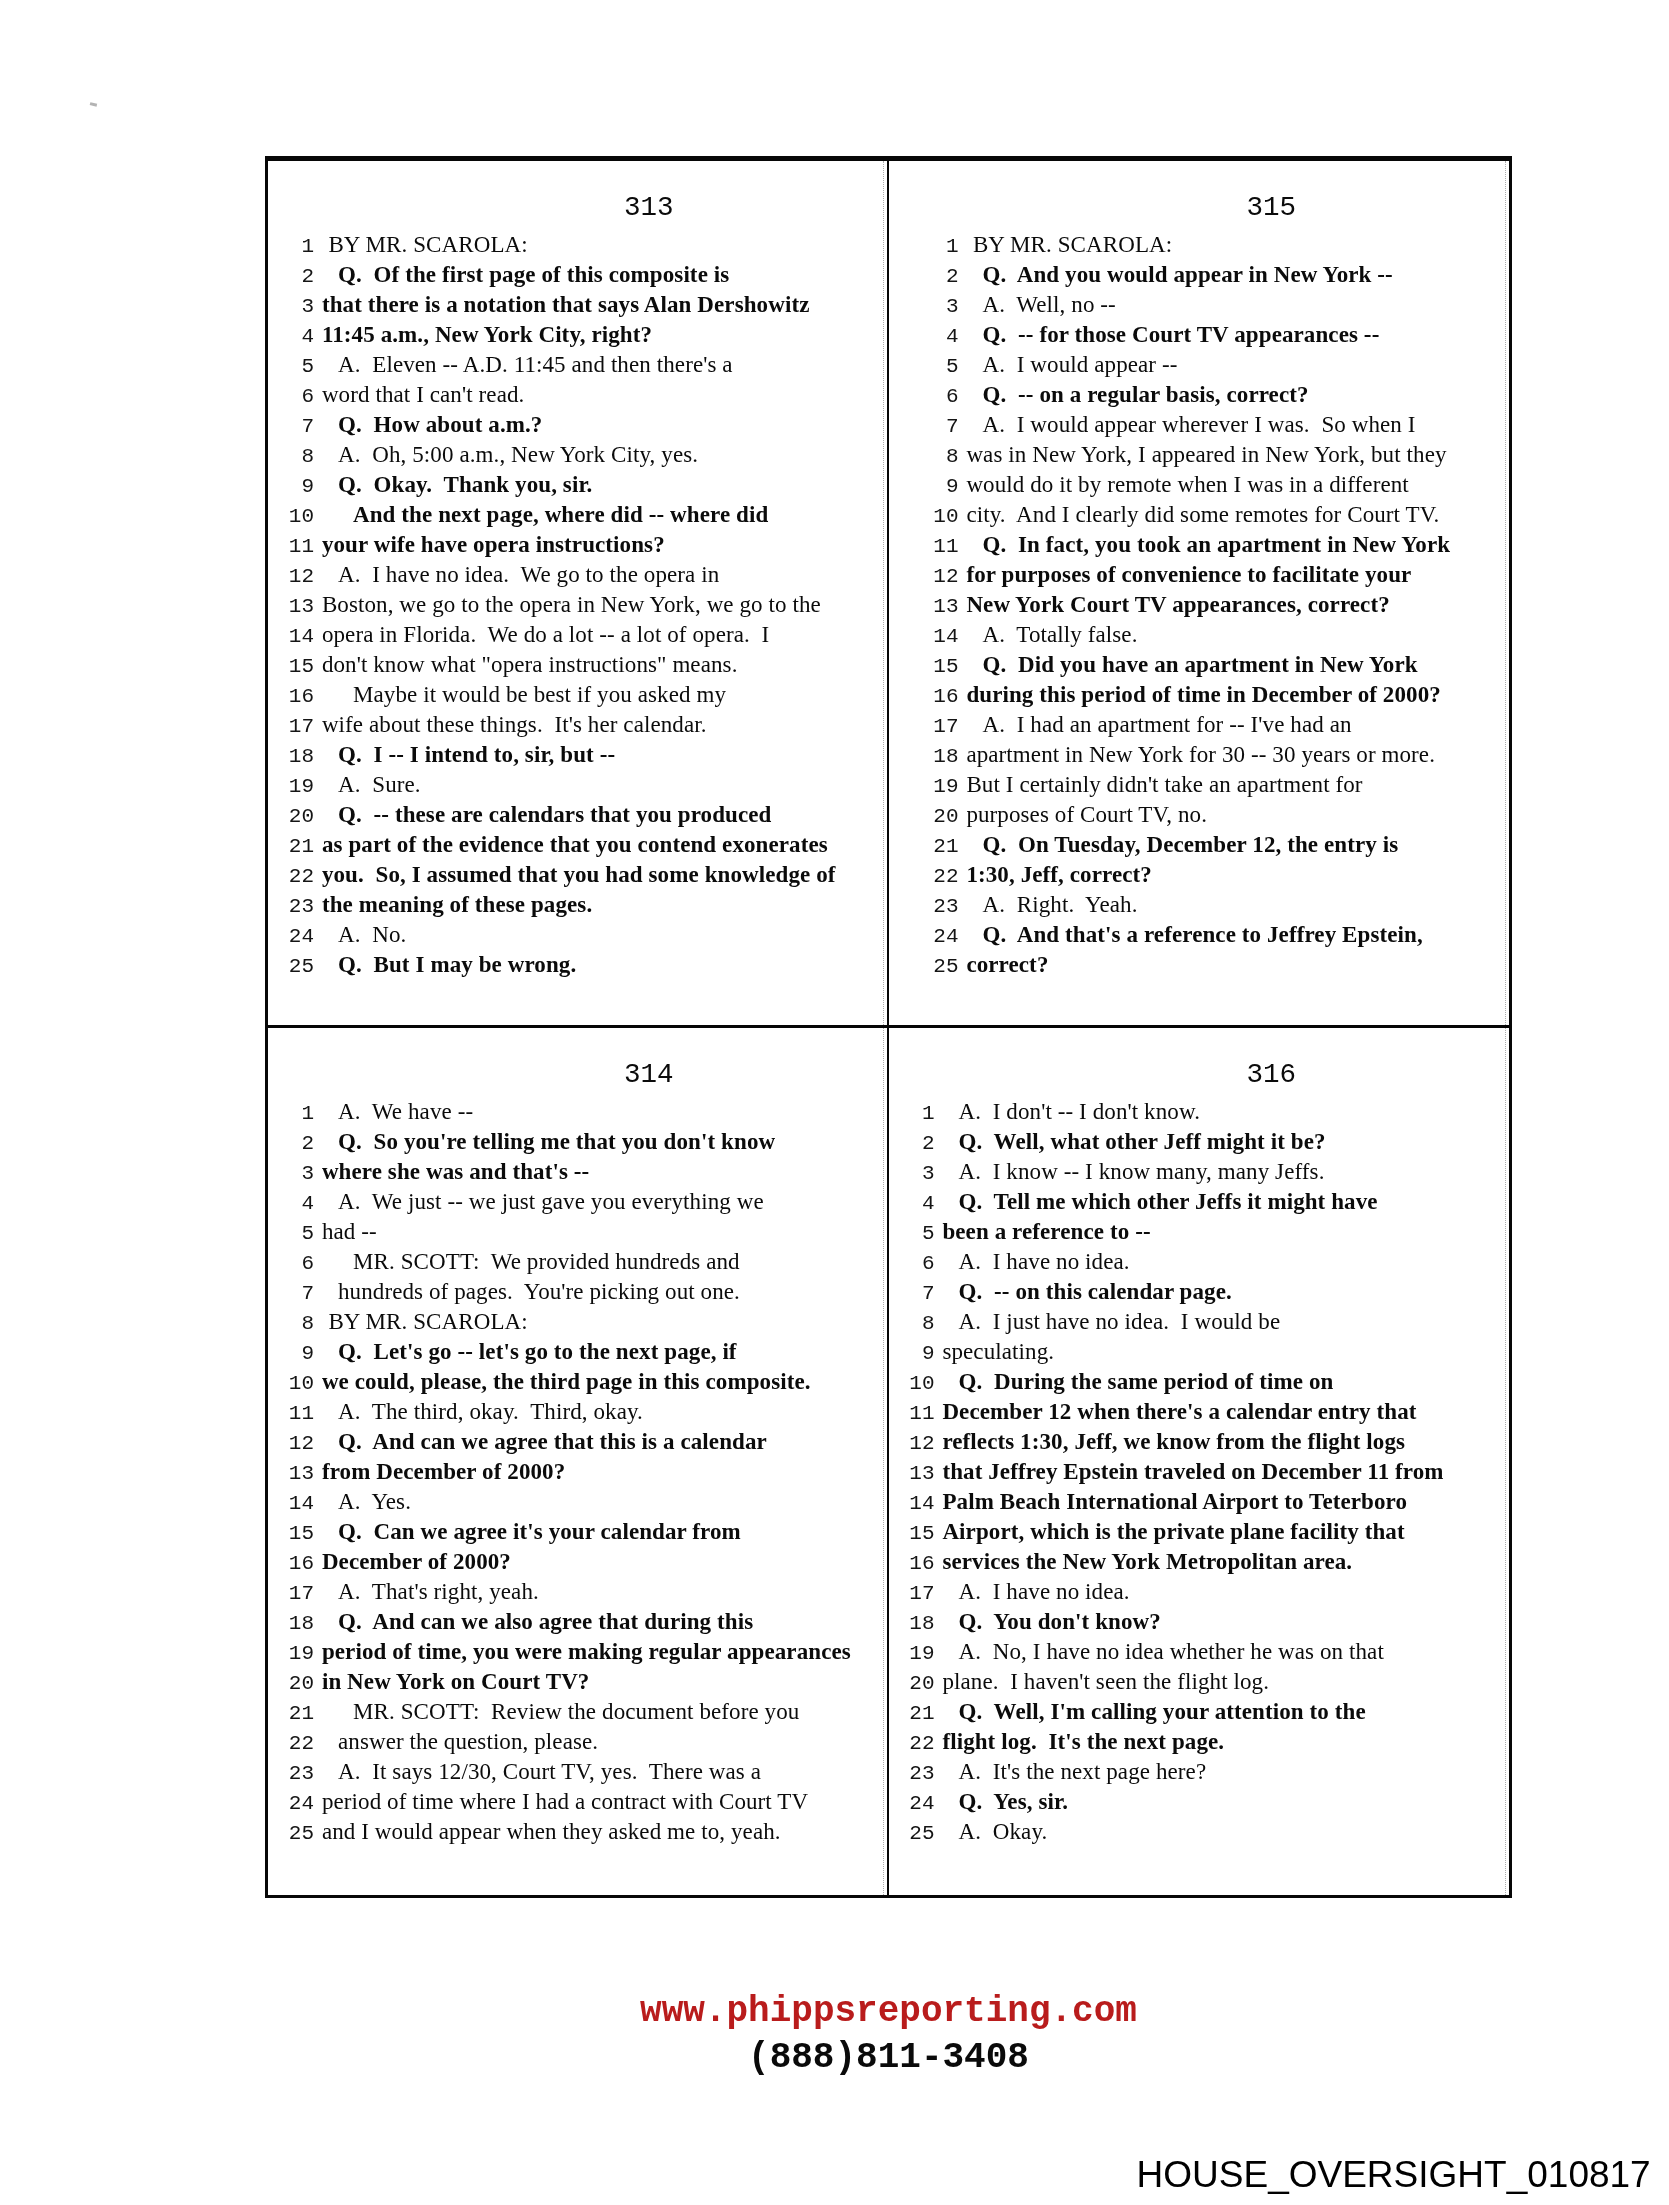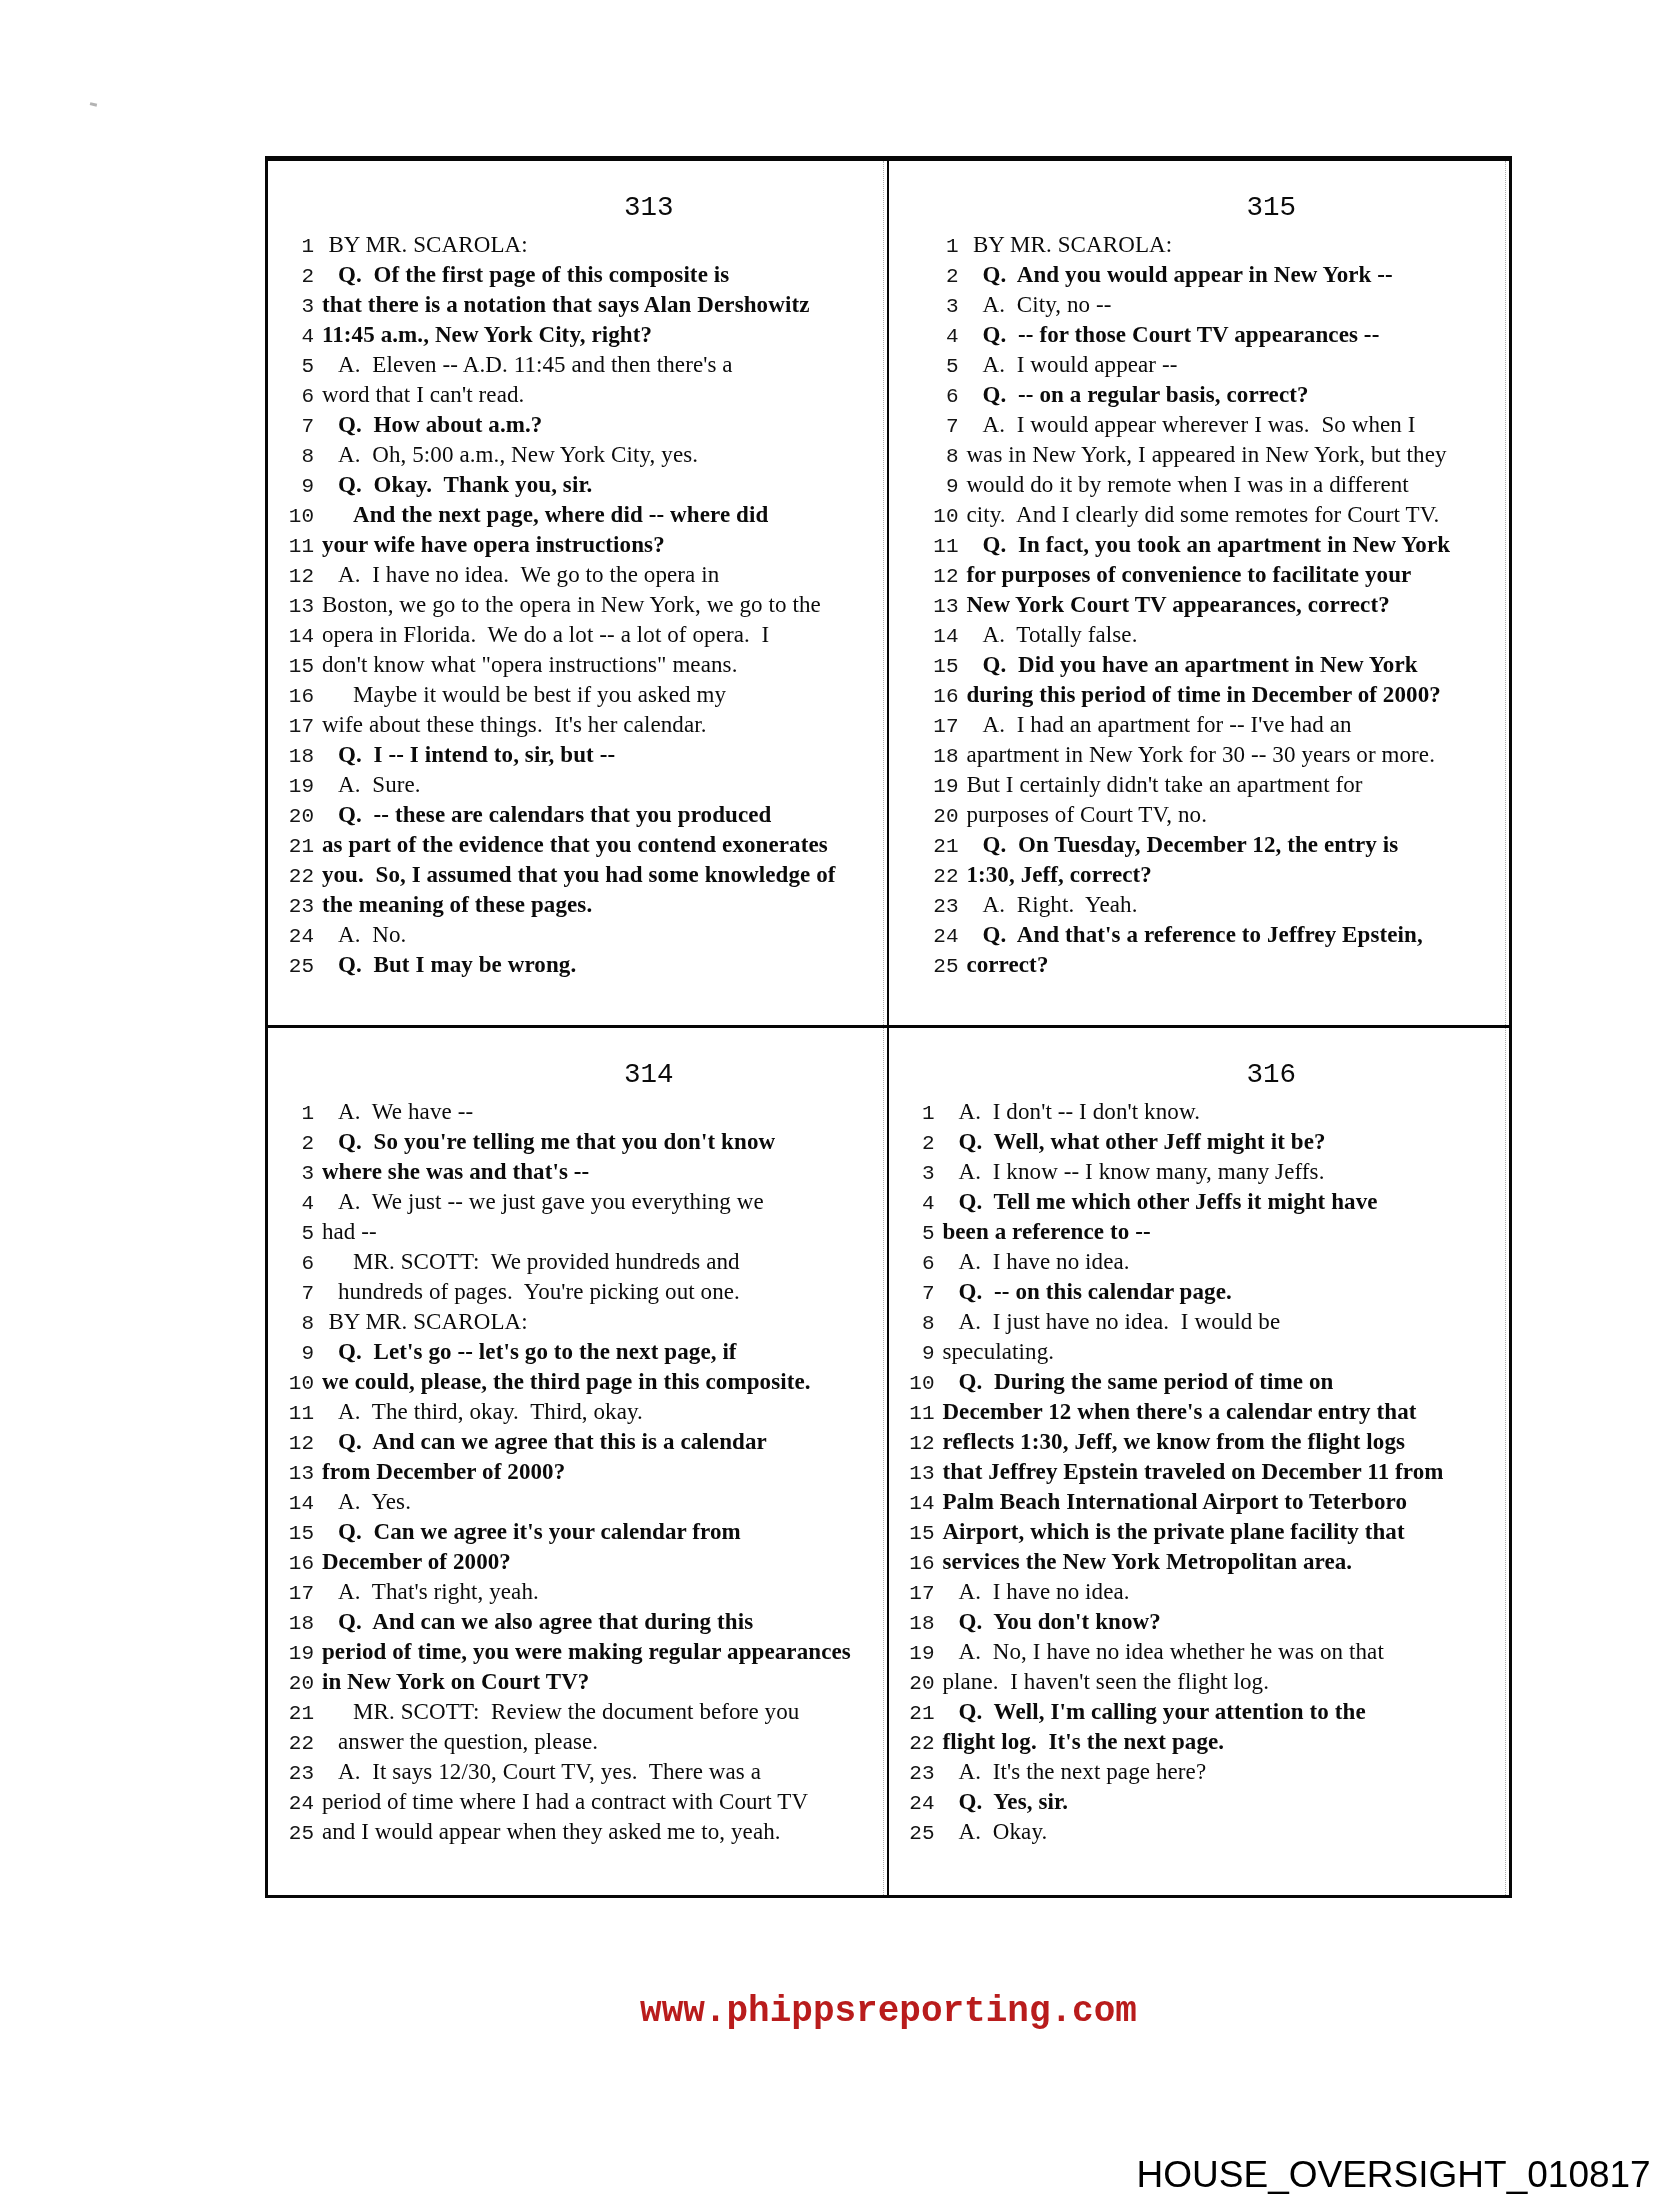--- a/index.html
+++ b/index.html
@@ -167,21 +167,21 @@
             <div class="ln">
               <span class="num">1</span>
               <span class="txt i-s">BY MR. SCAROLA:</span>
             </div>
             <div class="ln">
               <span class="num">2</span>
               <span class="txt i-q b">Q.  And you would appear in New York --</span>
             </div>
             <div class="ln">
               <span class="num">3</span>
-              <span class="txt i-q">A.  City, no --</span>
+              <span class="txt i-q">A.  Well, no --</span>
             </div>
             <div class="ln">
               <span class="num">4</span>
               <span class="txt i-q b">Q.  -- for those Court TV appearances --</span>
             </div>
             <div class="ln">
               <span class="num">5</span>
               <span class="txt i-q">A.  I would appear --</span>
             </div>
             <div class="ln">
@@ -475,17 +475,18 @@
               <span class="txt i-q">A.  Okay.</span>
             </div>
           </div>
         </section>
       </div>
   </div>
 
 
   <div id="site-url">www.phippsreporting.com</div>
 
+  <div id="phone">(888)811-3408</div>
 
   <div id="bates">HOUSE_OVERSIGHT_010817</div>
 
 </div>
 
 
 </body></html>

